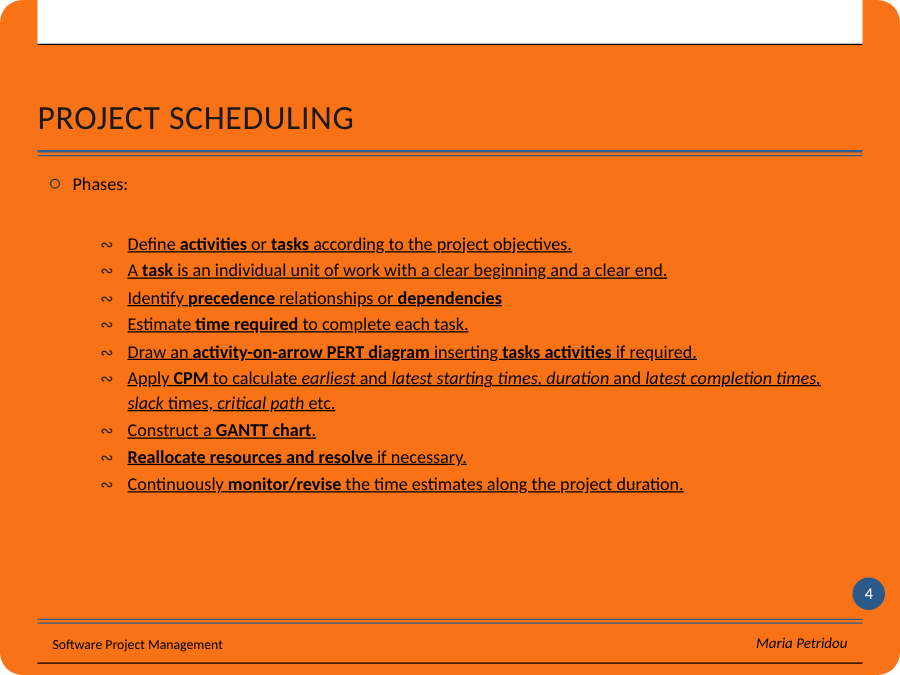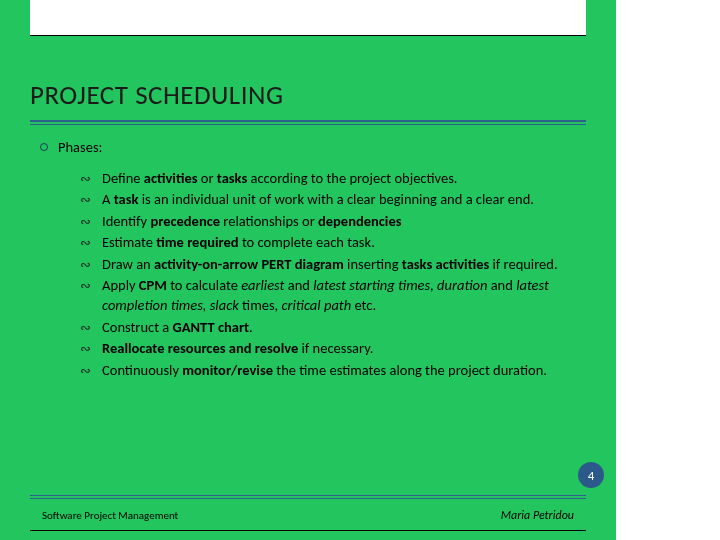--- a/index.html
+++ b/index.html
@@ -1,21 +1,22 @@
 <!DOCTYPE html>
 <html><head>
 <meta charset="utf-8">
 <style>
   * { margin: 0; padding: 0; box-sizing: border-box; }
   html, body { width: 720px; height: 540px; font-family: Calibri, 'Segoe UI', Arial, sans-serif; background: #fff; }
   .slide {
     position: relative;
-    width: 616px;
+    width: 720px;
     height: 540px;
-    background: #22c55e;
+    background: #f97316;
+    border-radius: 18px;
   }
   .top-bar {
     position: absolute;
     top: 0; left: 30px; right: 30px;
     height: 36px;
     background: #fff;
     border-bottom: 1px solid #000;
   }
   .title {
     position: absolute;
@@ -44,21 +45,21 @@
     position: absolute;
     top: 138px;
     left: 40px;
     right: 40px;
     font-size: 14.5px;
     color: #000;
     line-height: 1.35;
   }
   .l1 {
     display: flex;
-    margin-bottom: 11px;
+    margin-bottom: 28px;
   }
   .l1-bullet {
     width: 18px;
     flex-shrink: 0;
     font-size: 14px;
     color: #333;
   }
   .circle {
     display: inline-block;
     width: 8px; height: 8px;
@@ -74,21 +75,21 @@
     margin-bottom: 2px;
   }
   .l2-bullet {
     width: 22px;
     flex-shrink: 0;
     font-family: 'Segoe Script', 'Comic Sans MS', cursive;
     font-size: 13px;
     color: #222;
     padding-top: 1px;
   }
-  .l2-text { flex: 1; }
+  .l2-text { flex: 1; text-decoration: underline; }
   .footer-rule {
     position: absolute;
     left: 30px; right: 30px;
     bottom: 44px;
     border-top: 1px solid #2f5f8f;
   }
   .footer-rule2 {
     position: absolute;
     left: 30px; right: 30px;
     bottom: 41px;

